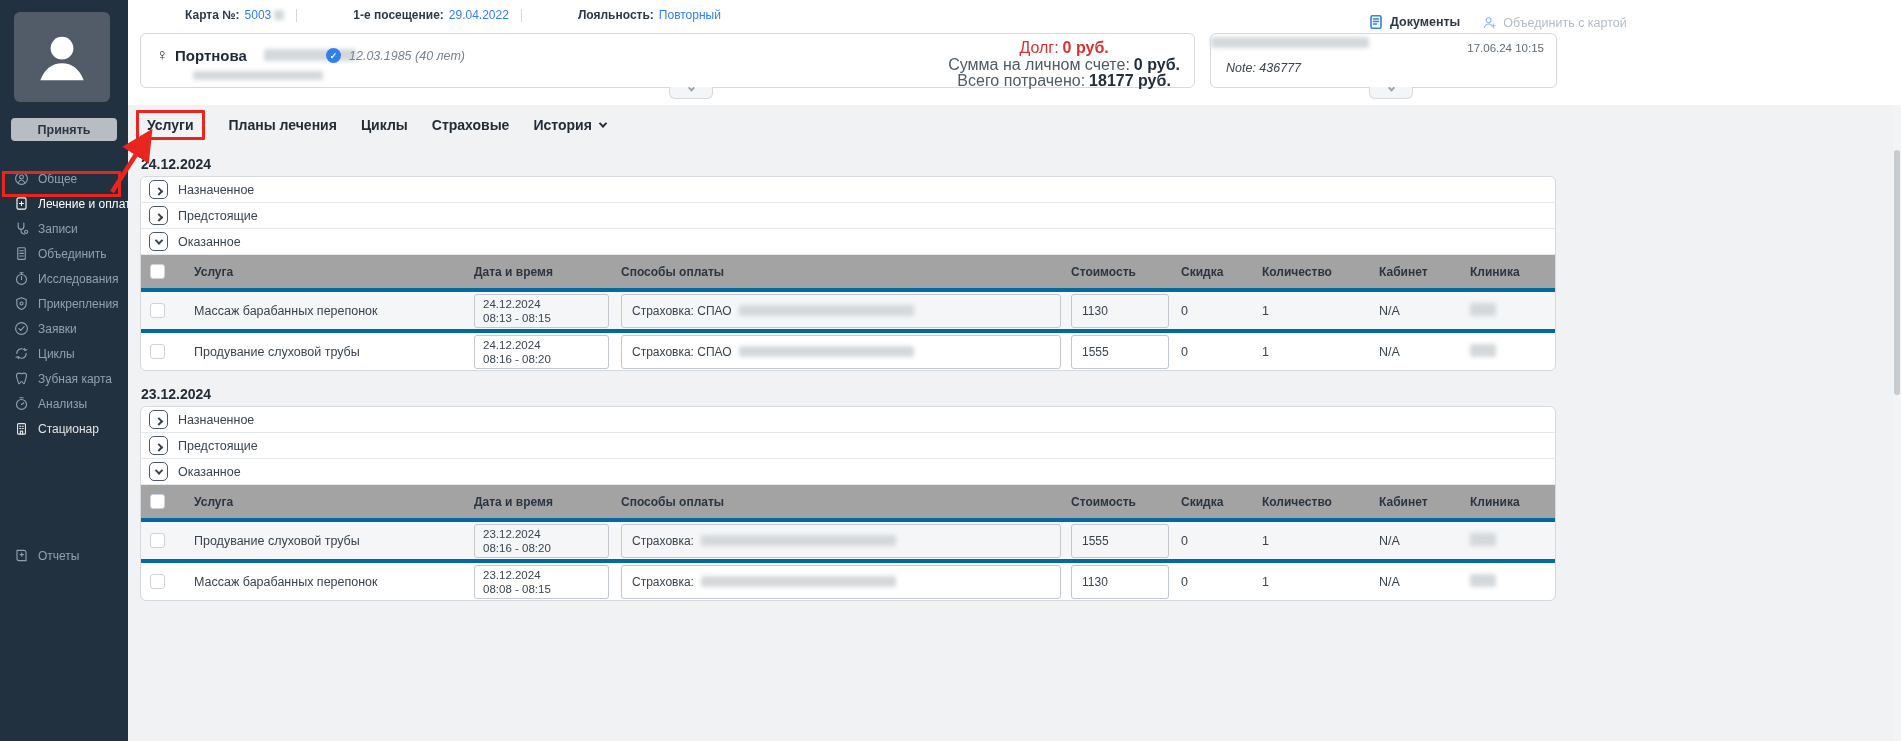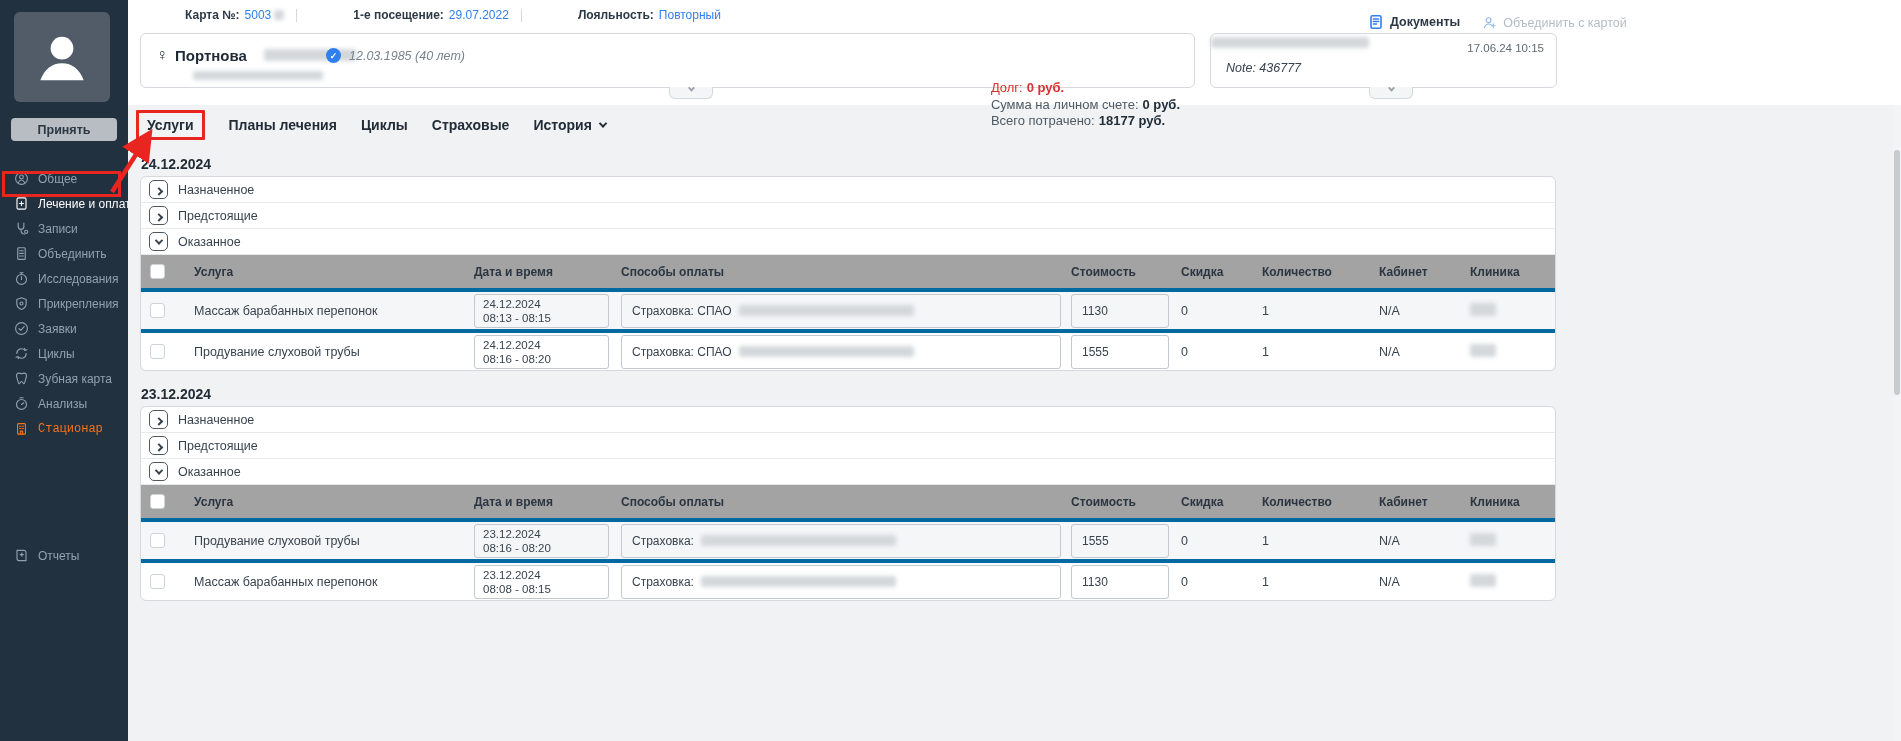--- a/index.html
+++ b/index.html
@@ -7,21 +7,21 @@
   body { font-family:"Liberation Sans", sans-serif; position:relative; background:#fff; }
 
   
   .sidebar { position:absolute; left:0; top:0; width:128px; height:741px; background:#223140; }
   .avatar { position:absolute; left:14px; top:12px; width:96px; height:90px; background:#515c68; border-radius:6px; display:flex; align-items:center; justify-content:center; }
   .accept-btn { position:absolute; left:11px; top:118px; width:106px; height:23px; background:#b7bdc3; color:#2b3743; border:none; border-radius:4px; font-family:inherit; font-size:12.5px; font-weight:600; cursor:pointer; }
   .side-menu { position:absolute; left:0; top:146px; width:128px;margin-top:20px; }
   .side-item { height:25px; display:flex; align-items:center; gap:9px; padding-left:14px; font-size:12px; color:#93a1ad; cursor:pointer; white-space:nowrap; }
   .side-item .s-icon { display:flex; width:15px; height:15px; flex:none; }
   .side-item.active { color:#ffffff; }
-  .side-item.disabled { color:#f97316;font-family:Liberation Mono, monospace; }
+  .side-item.disabled { color:#e5e5e5; }
   .side-item.reports { position:absolute; left:0; top:543px; width:128px; }
 
   
   .anno-sidebar { position:absolute; left:2px; top:171px; width:119px; height:26px; border:3px solid #e8251f; z-index:9; pointer-events:none; }
   .anno-arrow { position:absolute; left:100px; top:128px; z-index:9; pointer-events:none; }
 
   
   .main { position:absolute; left:128px; top:0; width:1773px; height:741px; background:#f0f2f4; }
   .header-zone { position:absolute; left:0; top:0; width:1773px; height:105px; background:#ffffff; }
 
@@ -42,21 +42,21 @@
   .card { background:#fff; border:1px solid #d5d9dd; border-radius:6px; position:absolute; }
   .patient-card { left:12px; top:33px; width:1055px; height:55px; }
   .note-card { left:1082px; top:33px; width:347px; height:55px; }
 
   .pc-left { position:absolute; left:15px; top:12px; display:flex; align-items:center; gap:7px; }
   .gender { font-size:16px; font-weight:700; color:#1f2a37; }
   .p-name { font-size:15px; font-weight:700; color:#1f2a37; }
   .pc-mid { position:absolute; left:185px; top:14px; display:flex; align-items:center; gap:8px; }
   .badge { width:15px; height:15px; border-radius:50%; background:#2f80ed; color:#fff; font-size:9px; font-weight:700; display:flex; align-items:center; justify-content:center; }
   .birth { font-size:12.5px; font-style:italic; color:#78838e; }
-  .pc-stats { position:absolute; right:14px; top:6px; text-align:left; font-size:13px; line-height:16.5px; color:#4e5a64;margin-top:40px; }
+  .pc-stats { position:absolute; right:14px; top:6px; text-align:center; font-size:16px; line-height:16.5px; color:#4e5a64; }
   .pc-stats b { color:#222e39; margin-left:4px; }
   .stat-debt, .stat-debt b { color:#d93030; }
   .note-text { position:absolute; left:15px; top:27px; font-size:12.5px; font-style:italic; color:#39434e; }
   .note-ts { position:absolute; right:12px; top:8px; font-size:11.5px; color:#5f6b75; }
 
   .collapse-tab { position:absolute; bottom:-12px; width:44px; height:12px; background:#f4f5f6; border:1px solid #d5d9dd; border-top:none; border-radius:0 0 6px 6px; display:flex; align-items:flex-start; justify-content:center; cursor:pointer; }
   .pc-tab { left:528px; } .note-tab { left:158px; }
 
   .chev { display:inline-block; width:6px; height:6px; border-right:2px solid #39424d; border-bottom:2px solid #39424d; }
   .chev.down { transform:rotate(45deg) translate(-1px,-1px); }
@@ -236,21 +236,21 @@
 
   <div class="topstrip">
     <span class="ts-item">
       <span class="ts-label">Карта №:</span>
       <span class="ts-value">5003</span>
       <span class="redact r-num"></span>
     </span>
     <span class="sep"></span>
     <span class="ts-item">
       <span class="ts-label">1-е посещение:</span>
-      <span class="ts-value">29.07.2022</span>
+      <span class="ts-value">29.04.2022</span>
     </span>
     <span class="sep"></span>
     <span class="ts-item">
       <span class="ts-label">Лояльность:</span>
       <span class="ts-value">Повторный</span>
     </span>
   </div>
 
   <div class="doc-actions">
     <span class="action act-docs">

